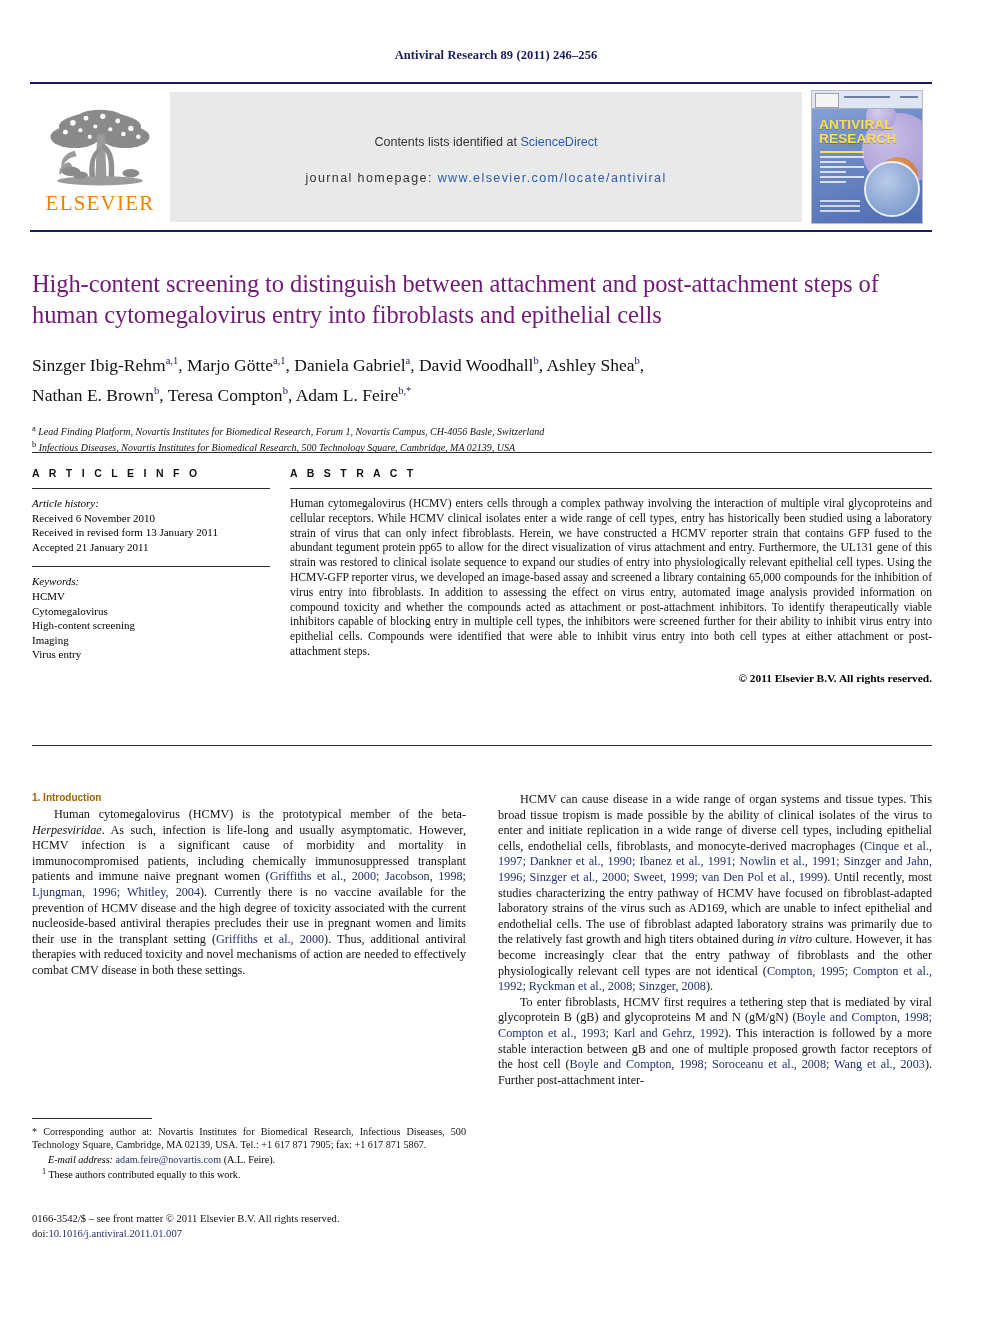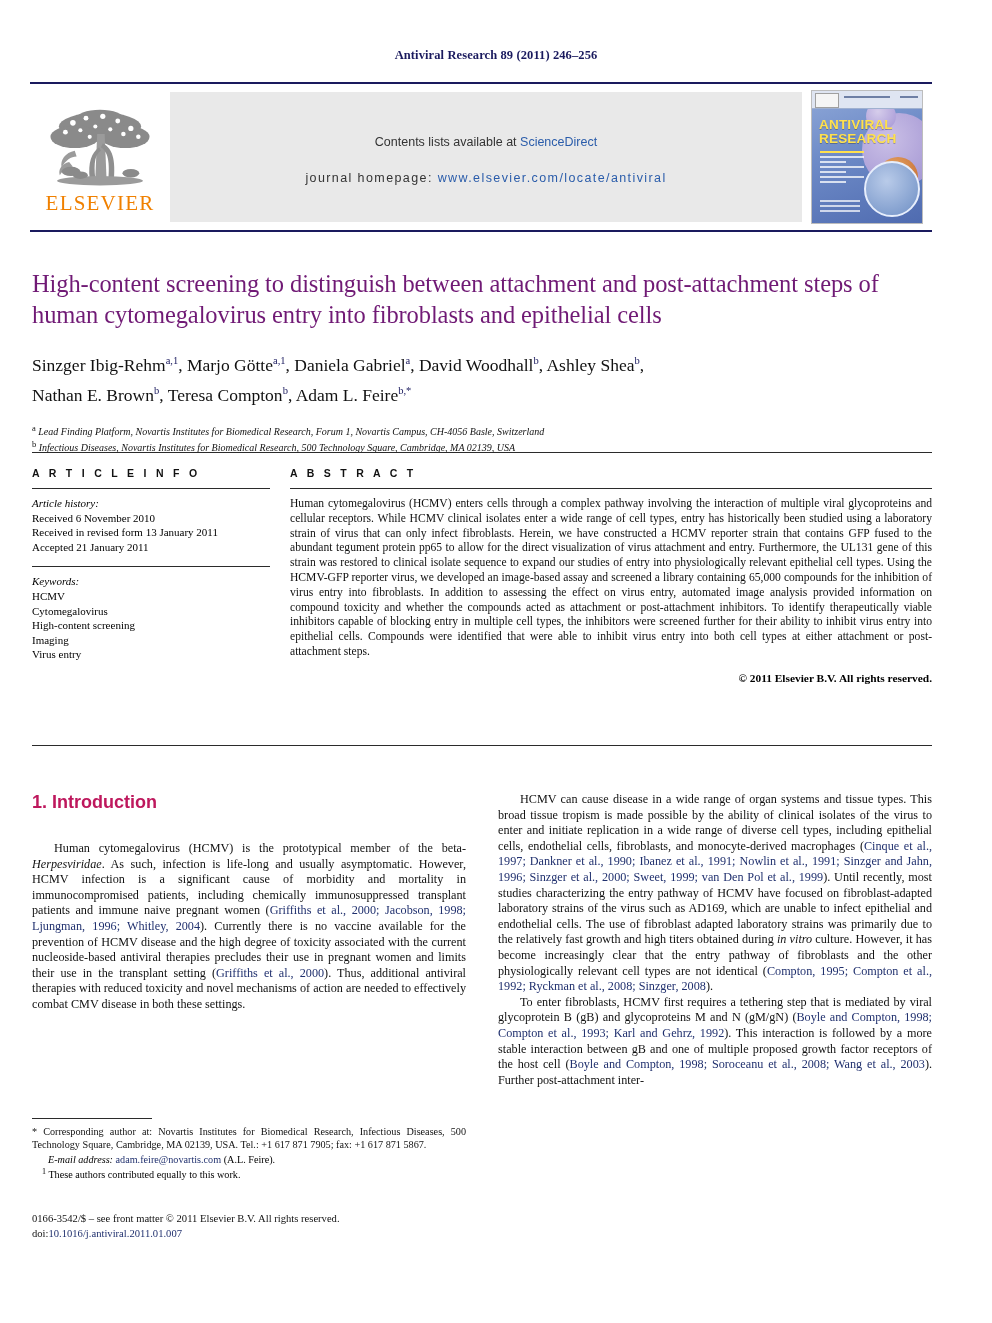--- a/index.html
+++ b/index.html
@@ -241,24 +241,24 @@
     position: absolute;
     top: 792px;
     left: 32px;
     width: 900px;
     display: flex;
     gap: 32px;
   }
   .bcol { width: 434px; flex: 0 0 434px; }
   .h2 {
     font-family: "Liberation Sans", sans-serif;
-    font-size: 18px;
+    font-size: 10px;
     font-weight: bold;
-    margin: 0 0 28px 0;
-    color: #be185d;
+    margin: 0 0 4px 0;
+    color: #a16207;
   }
   .para {
     font-size: 12.2px;
     line-height: 15.6px;
     text-align: justify;
     text-indent: 22px;
     margin: 0 0 0 0;
     color: #111;
   }
   .para + .para { margin-top: 0; }
@@ -338,21 +338,21 @@
           <ellipse cx="24" cy="70" rx="10" ry="5"></ellipse>
           <ellipse cx="34" cy="74" rx="8" ry="4"></ellipse>
           <ellipse cx="88" cy="72" rx="9" ry="4.5"></ellipse>
         </g>
       </svg>
       <div class="elsevier-word">ELSEVIER</div>
     </div>
 
     <div class="masthead-center">
       <div class="contents-line">
-        <span>Contents lists available at </span><span class="sd">ScienceDirect</span>
+        <span>Contents lists identified at </span><span class="sd">ScienceDirect</span>
       </div>
       <div class="journal-home">
         <span>journal homepage: </span><span class="url">www.elsevier.com/locate/antiviral</span>
       </div>
     </div>
 
     <div class="masthead-cover">
       <div class="cover-img">
         <div class="cover-cell c1"></div>
         <div class="cover-cell c4"></div>

